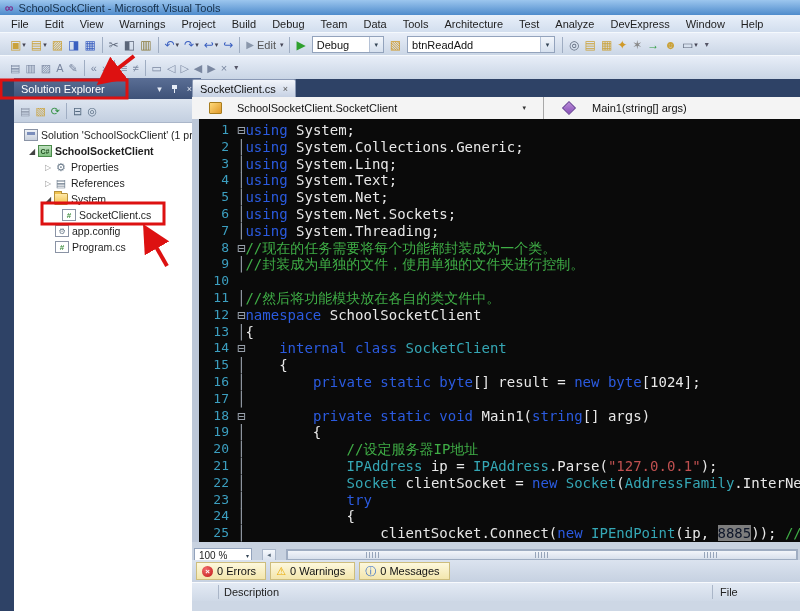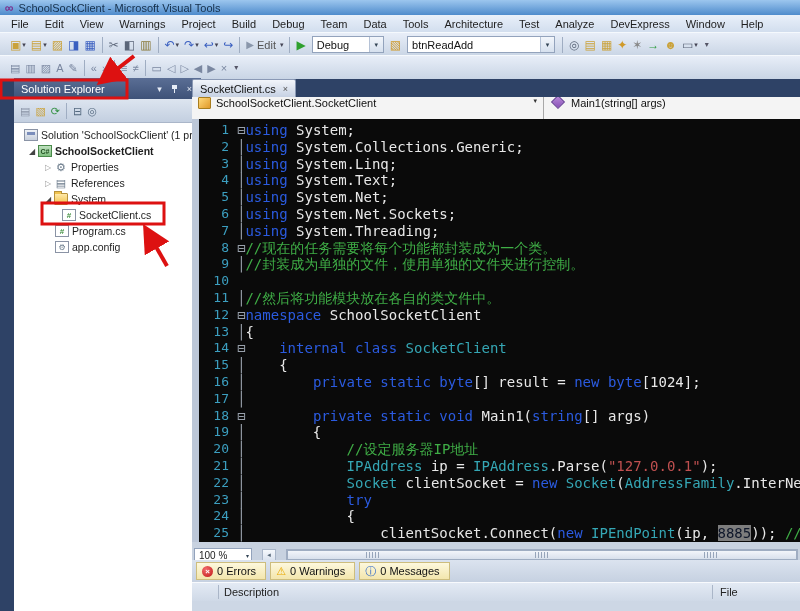--- a/index.html
+++ b/index.html
@@ -70,21 +70,21 @@
   .ti-config::after{content:"⚙"}
   .tig{background:none !important;border:none !important;font-size:11px;color:#6a7a8a}
   
   .editor{position:absolute;left:192px;top:78px;right:0;bottom:0}
   .tabstrip{height:19px;display:flex;align-items:flex-end}
   .tab{display:flex;align-items:center;gap:7px;background:linear-gradient(#f2f5fa,#c6d1e3);
     border:1px solid #8a99b5;border-bottom:none;height:18px;padding:0 7px;font-size:11px;color:#111;
     border-radius:2px 2px 0 0;box-sizing:border-box}
   .tclose{color:#555;font-size:9px}
   .navbar{height:22px;background:#f4f4f4;display:flex;border-bottom:1px solid #808a99}
-  .ndd{display:flex;gap:5px;font-size:11px;color:#111;padding:0 6px;
+  .ndd{display:flex;align-items:center;gap:15px;font-size:11px;color:#111;padding:0 17px;
     box-sizing:border-box;white-space:nowrap;overflow:hidden}
   .ndd.l{width:352px;border-right:1px solid #a8a8a8}
   .ndd .dar{margin-left:auto;font-size:7px;color:#333}
   .cicon{width:11px;height:10px;background:linear-gradient(135deg,#ffd97a,#e0992a);
     border:1px solid #a87d1e;border-radius:1px;flex:none}
   .micon{width:8px;height:8px;background:linear-gradient(135deg,#b98ad8,#8951b8);
     border:1px solid #5e3390;transform:rotate(45deg);margin:0 3px;flex:none}
   
   .code{position:absolute;top:41px;left:0;right:0;height:423px;background:#0a0a0a;overflow:hidden;
     font-family:"DejaVu Sans Mono",monospace;font-size:14px;line-height:16.8px;padding-top:3px}
@@ -357,26 +357,26 @@
         <div class="trow" style="padding-left: 28px;">
           <span class="exp">◢</span>
           <span class="ti ti-folder"></span>
           <span class="lbl">System</span>
         </div>
         <div class="trow" style="padding-left: 48px;">
           <span class="ti ti-csfile"></span>
           <span class="lbl">SocketClient.cs</span>
         </div>
         <div class="trow" style="padding-left: 41px;">
+          <span class="ti ti-config"></span>
+          <span class="lbl">app.config</span>
+        </div>
+        <div class="trow" style="padding-left: 41px;">
           <span class="ti ti-csfile"></span>
           <span class="lbl">Program.cs</span>
-        </div>
-        <div class="trow" style="padding-left: 41px;">
-          <span class="ti ti-config"></span>
-          <span class="lbl">app.config</span>
         </div>
       </div>
   </div>
 
   <div class="editor">
     <div class="tabstrip">
       <div class="tab">
         <span>SocketClient.cs</span>
         <span class="tclose">×</span>
       </div>

